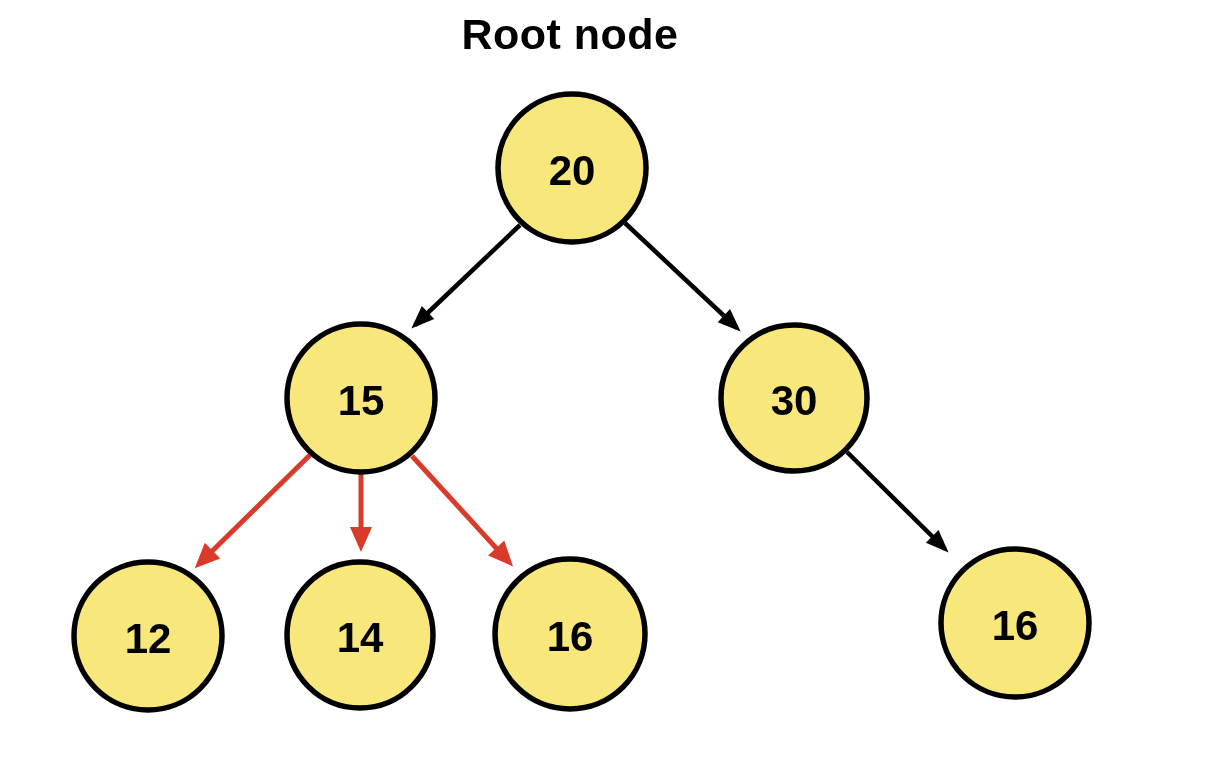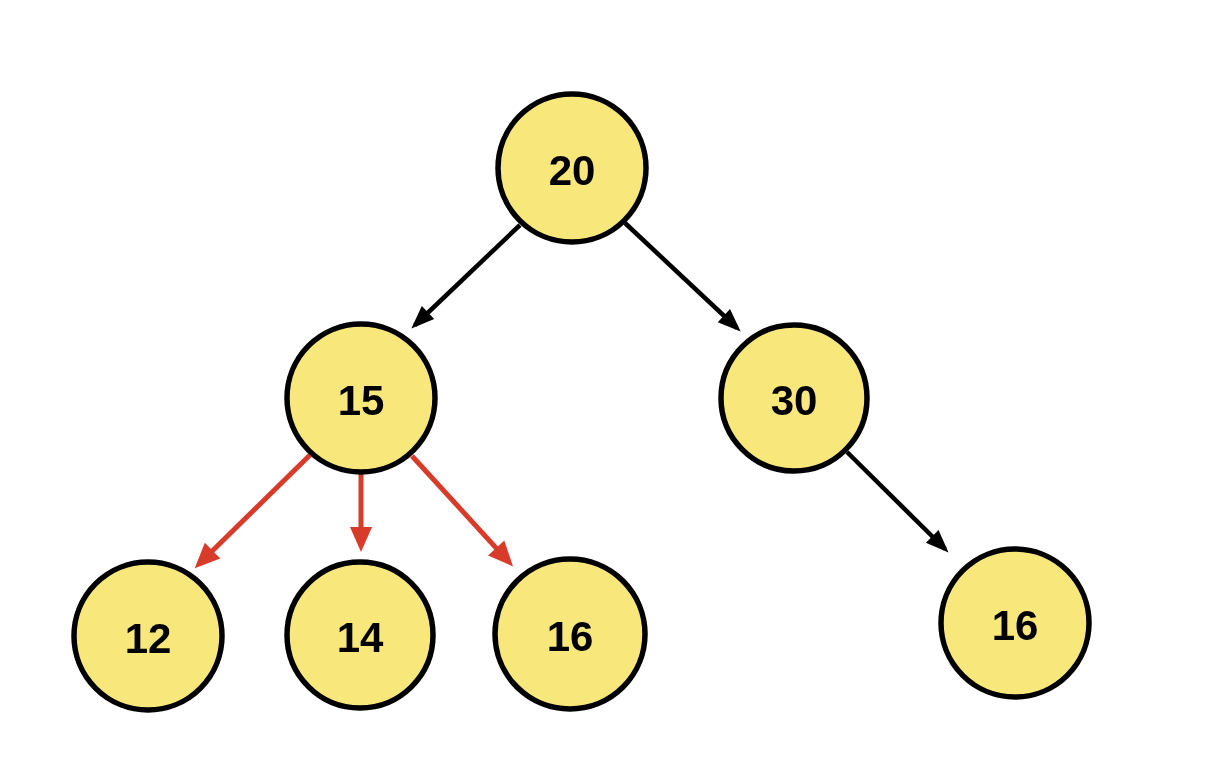--- a/index.html
+++ b/index.html
@@ -56,20 +56,21 @@
     stroke-width: 5;
     fill: none;
   }
   .arrowhead-tree { fill: var(--edge, #000000); }
   .arrowhead-highlight { fill: var(--highlight-edge, #D93B2A); }
 </style>
 </head>
 <body>
 
 <div class="canvas">
+  <h1 class="diagram-title">Root node</h1>
   <svg class="tree-svg" viewBox="0 0 1222 768" role="img">
     <defs>
       <marker id="arrow-tree" markerUnits="userSpaceOnUse" markerWidth="28" markerHeight="22" refX="20" refY="11" orient="auto">
         <path class="arrowhead-tree" d="M2,2 L25,11 L2,20 Z"></path>
       </marker>
       <marker id="arrow-highlight" markerUnits="userSpaceOnUse" markerWidth="28" markerHeight="26" refX="20" refY="13" orient="auto">
         <path class="arrowhead-highlight" d="M1,2 L26,13 L1,24 Z"></path>
       </marker>
     </defs>
     <g id="edges">

